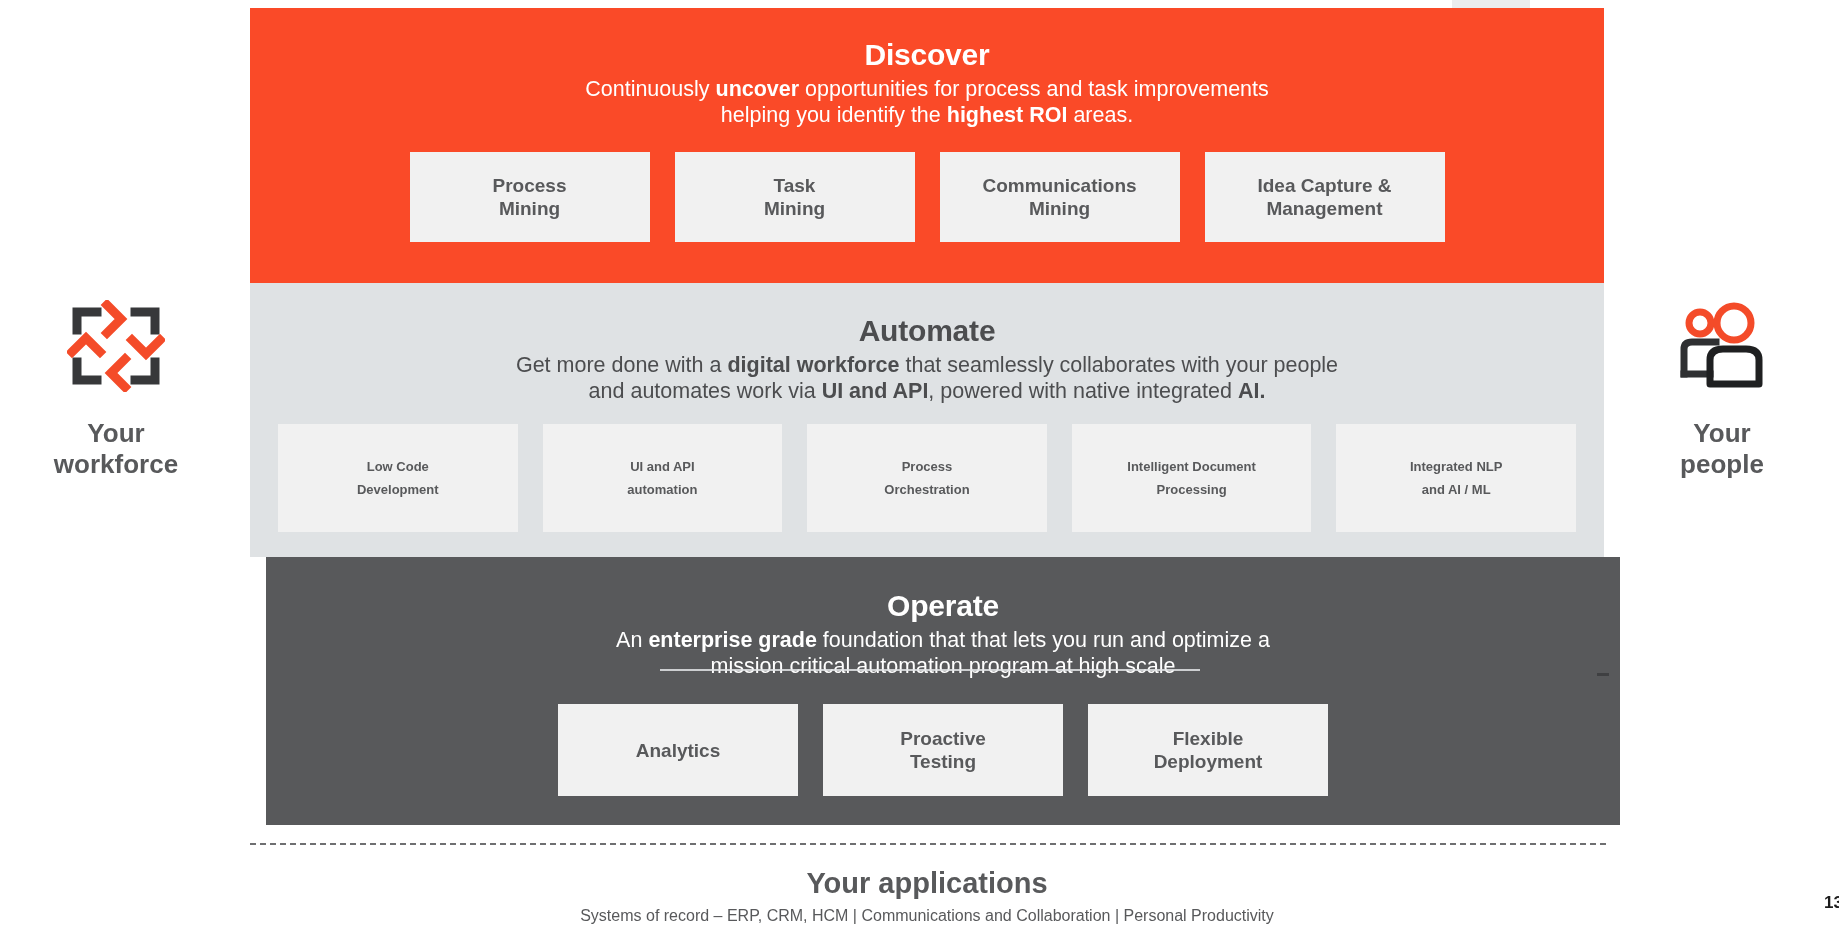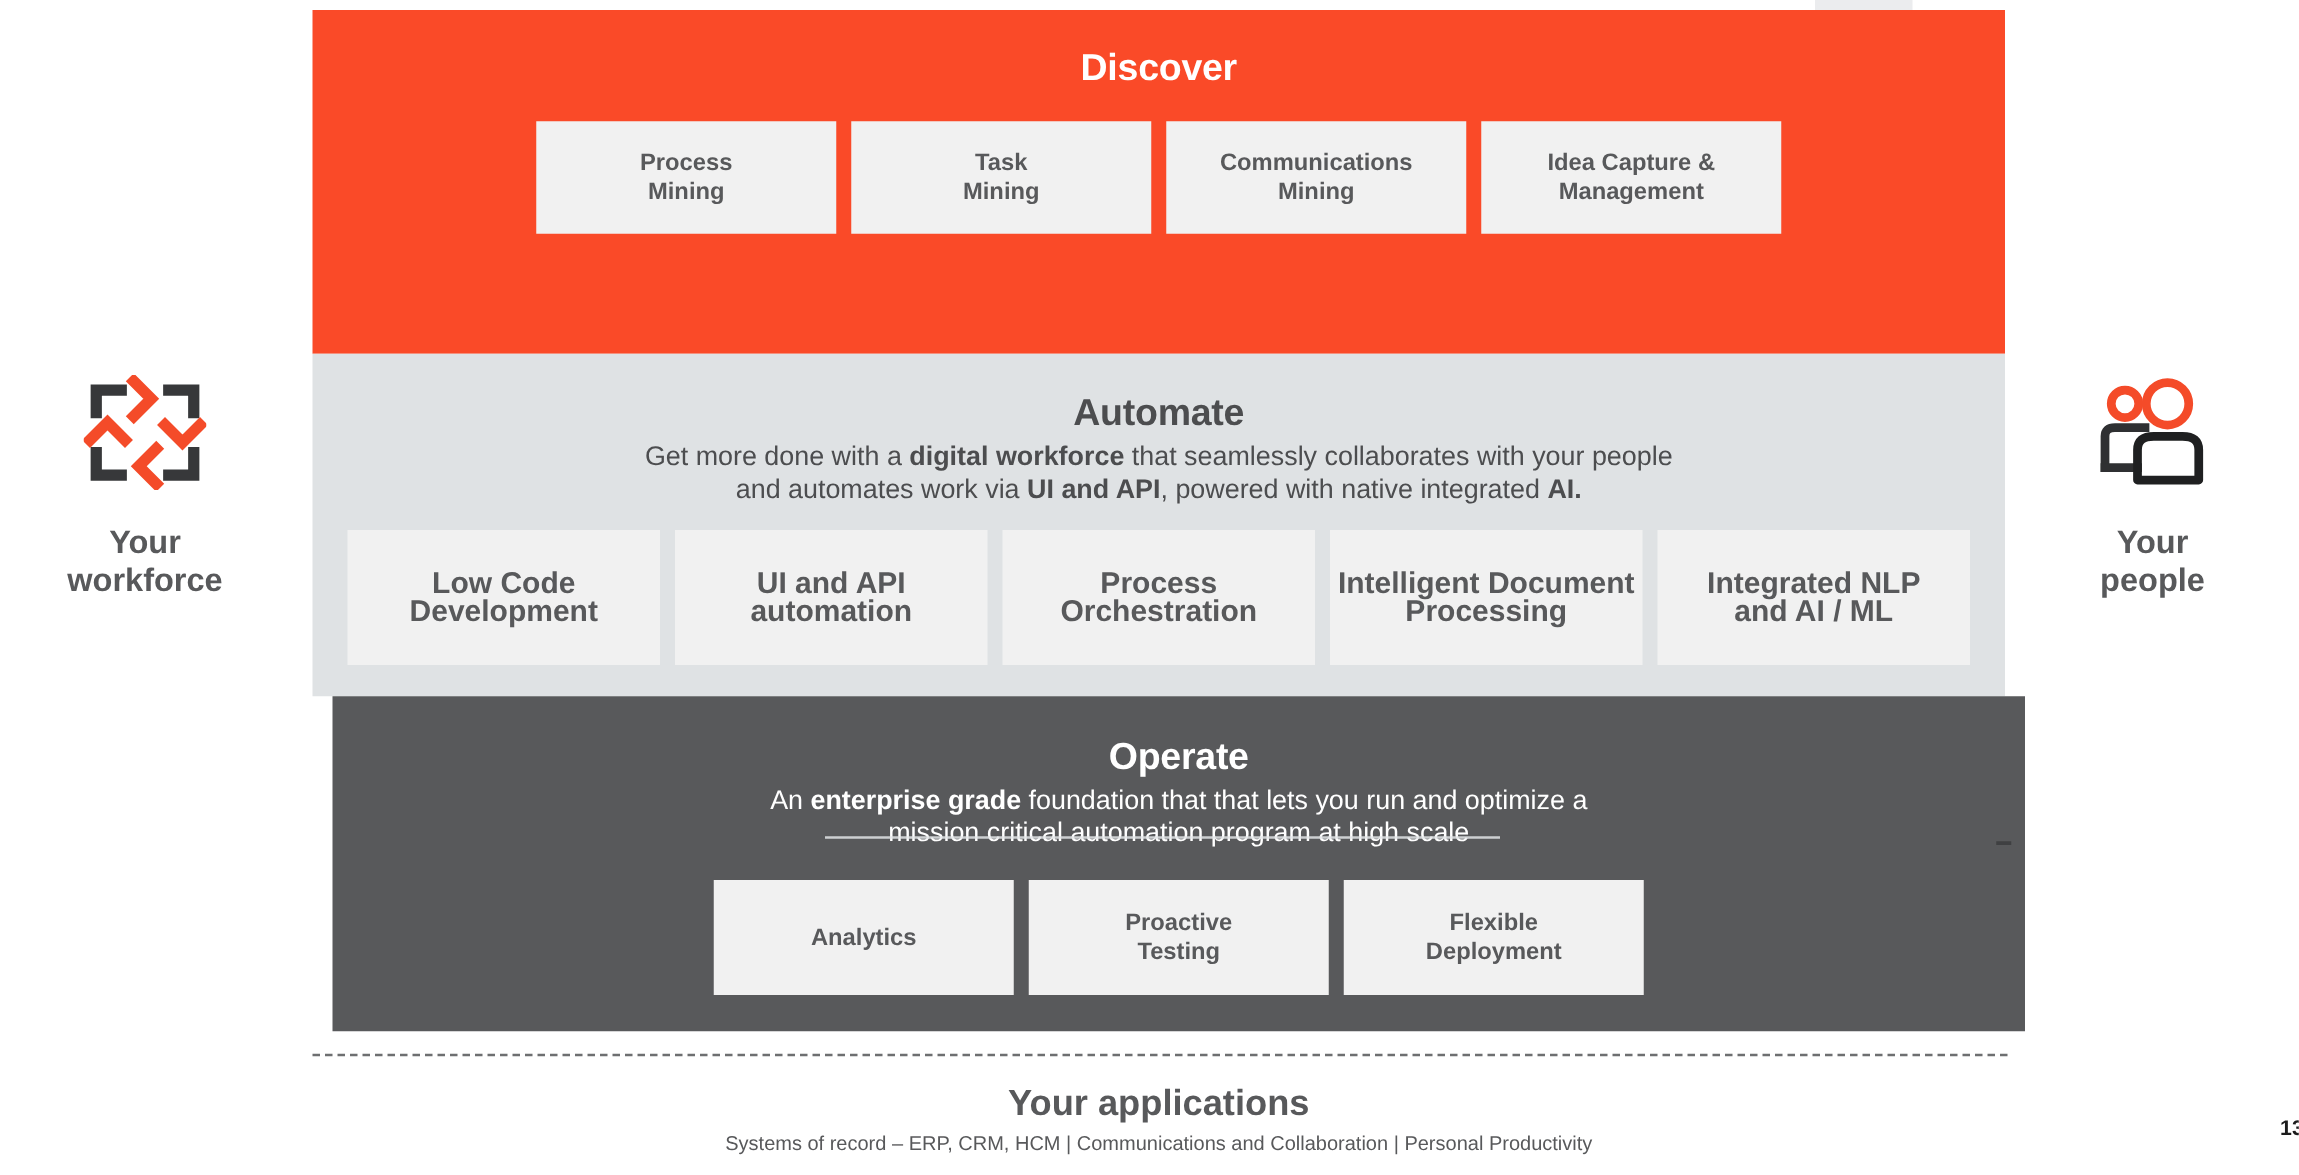--- a/index.html
+++ b/index.html
@@ -79,21 +79,21 @@
   .band-operate .band-desc { color: #ffffff; }
   .band-automate .band-title,
   .band-automate .band-desc { color: #4c4d4f; }
 
   .band-desc b { font-weight: bold; }
 
   
   .cards {
     display: flex;
     justify-content: center;
-    gap: 12px;
+    gap: 25px;
   }
   .cards-discover {
     margin-top: 24px;
     padding-left: 0px;
   }
   .cards-automate {
     margin-top: 20px;
     justify-content: space-between;
     padding: 0 28px;
   }
@@ -109,21 +109,21 @@
     justify-content: center;
     text-align: center;
     color: #58595b;
     font-weight: bold;
     font-size: 19px;
     line-height: 23px;
     height: 90px;
   }
   .cards-discover .card { width: 240px; }
   .cards-discover .card.w-wide { width: 240px; }
-  .cards-automate .card { width: 252px; height: 108px; font-size: 24px; }
+  .cards-automate .card { width: 252px; height: 108px; font-size: 13px; }
   .cards-operate .card { width: 240px; height: 92px; }
 
   .card span { display: block; }
 
   
   .dashed-rule {
     position: absolute;
     left: 250px;
     top: 843px;
     width: 1356px;
@@ -245,20 +245,24 @@
   <div class="pillar-label">
     <span>Your</span>
     <span>people</span>
   </div>
 </div>
 
 <div class="stack">
 
   <div class="band band-discover">
     <div class="band-title">Discover</div>
+    <div class="band-desc">
+      <span><span>Continuously </span><b>uncover</b><span> opportunities for process and task improvements</span></span>
+      <span class="l2"><span>helping you identify the </span><b>highest ROI</b><span> areas.</span></span>
+    </div>
     <div class="cards cards-discover">
       <div class="card">
         <div>
           <span>Process</span>
           <span>Mining</span>
         </div>
       </div>
       <div class="card">
         <div>
           <span>Task</span>

